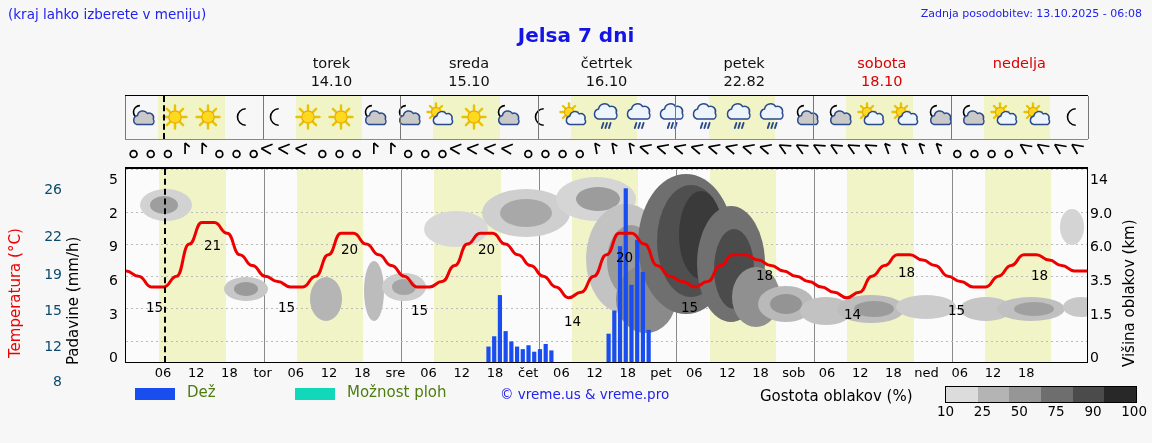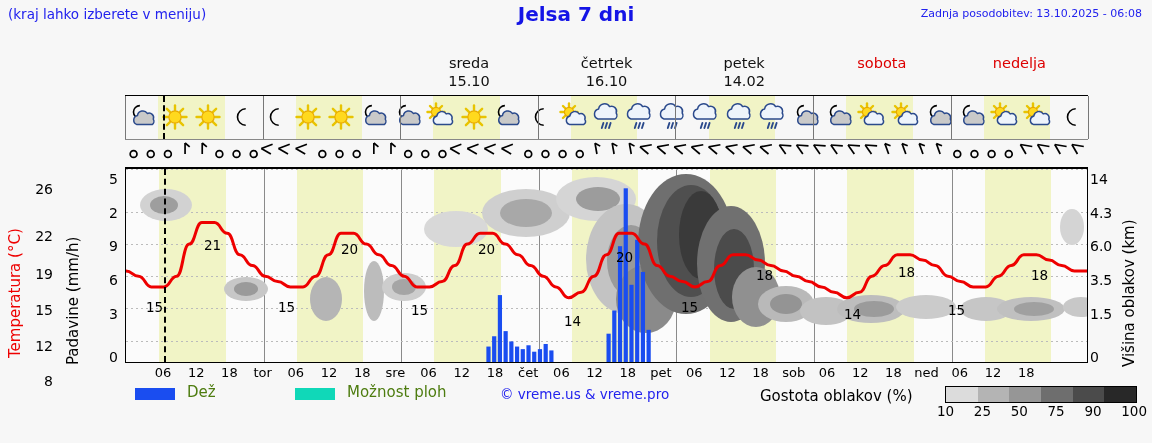--- a/index.html
+++ b/index.html
@@ -5,21 +5,21 @@
   html,body{margin:0;padding:0;}
   body{
     width:1152px;height:443px;background:#f7f7f7;
     font-family:"DejaVu Sans","Liberation Sans",sans-serif;
     position:relative;overflow:hidden;
   }
   .abs{position:absolute;}
 
   
   #menu-note{left:8px;top:6px;color:#2222ee;font-size:13.5px;}
-  #page-title{left:0;top:2px;width:1152px;text-align:center;color:#1414e6;
+  #page-title{left:0;top:23px;width:1152px;text-align:center;color:#1414e6;
               font-size:20px;font-weight:bold;}
   #update-stamp{right:10px;top:7px;color:#2222ee;font-size:11px;}
 
   
   #daynames{left:125px;top:54px;width:963px;height:40px;}
   .dayname{position:absolute;top:0;width:137.6px;text-align:center;
            font-size:14.5px;line-height:18px;color:#111;}
   .dayname.weekend{color:#dd0000;}
   .dayname .dt{display:block;}
 
@@ -44,21 +44,21 @@
            border-left:2px dashed #000;}
 
   
   .axis-title{position:absolute;writing-mode:vertical-rl;transform:rotate(180deg);
               font-size:15px;}
   #temp-axis-title{left:6px;top:178px;height:180px;color:#ee0000;font-weight:normal;}
   #prec-axis-title{left:64px;top:170px;height:195px;color:#000;}
   #cloud-axis-title{left:1120px;top:172px;height:195px;color:#000;}
 
   .ytick{position:absolute;font-size:14px;text-align:right;}
-  .ytick.temp{left:19px;width:34px;color:#000000;}
+  .ytick.temp{left:28px;width:34px;color:#0c4a6e;}
   .ytick.prec{left:92px;width:26px;color:#000;}
   .ytick.cloud{left:1090px;width:32px;text-align:left;color:#000;}
 
   .xtick{position:absolute;top:365px;font-size:13px;text-align:center;
          width:40px;color:#000;}
 
   
   #legend{left:125px;top:386px;width:1020px;height:40px;}
   .lgkey{position:absolute;width:40px;height:12px;}
   .lglab{position:absolute;font-size:15px;color:#4d7c0f;}
@@ -77,24 +77,25 @@
   svg{display:block;}
 </style>
 </head>
 <body>
 
 <div class="abs" id="menu-note">(kraj lahko izberete v meniju)</div>
 <div class="abs" id="page-title">Jelsa 7 dni</div>
 <div class="abs" id="update-stamp">Zadnja posodobitev: 13.10.2025 - 06:08</div>
 
 <div class="abs" id="daynames">
+    <div class="dayname" style="left: 137.6px;"><span>torek</span><span class="dt">14.10</span></div>
     <div class="dayname" style="left: 275.2px;"><span>sreda</span><span class="dt">15.10</span></div>
     <div class="dayname" style="left: 412.8px;"><span>četrtek</span><span class="dt">16.10</span></div>
-    <div class="dayname" style="left: 550.4px;"><span>petek</span><span class="dt">14.02</span></div>
-    <div class="dayname weekend" style="left: 688px;"><span>sobota</span></div>
+    <div class="dayname" style="left: 550.4px;"><span>petek</span><span class="dt">22.82</span></div>
+    <div class="dayname weekend" style="left: 688px;"><span>sobota</span><span class="dt">18.10</span></div>
     <div class="dayname weekend" style="left: 825.6px;"><span>nedelja</span></div>
   </div>
 
 <div class="abs" id="iconband">
     <div style="position: absolute; top: 0px; bottom: 0px; background: rgb(241, 244, 198); z-index: -1; left: 858.8px; width: 66.4px;"></div>
     <div style="position: absolute; top: 0px; bottom: 0px; background: rgb(241, 244, 198); z-index: -1; left: 721.2px; width: 66.4px;"></div>
     <div style="position: absolute; top: 0px; bottom: 0px; background: rgb(241, 244, 198); z-index: -1; left: 583.6px; width: 66.4px;"></div>
     <div style="position: absolute; top: 0px; bottom: 0px; background: rgb(241, 244, 198); z-index: -1; left: 446px; width: 66.4px;"></div>
     <div style="position: absolute; top: 0px; bottom: 0px; background: rgb(241, 244, 198); z-index: -1; left: 308.4px; width: 66.4px;"></div>
     <div style="position: absolute; top: 0px; bottom: 0px; background: rgb(241, 244, 198); z-index: -1; left: 170.8px; width: 66.4px;"></div>
@@ -648,21 +649,21 @@
     <div class="ytick temp" style="top: 302px;">15</div>
     <div class="ytick temp" style="top: 338px;">12</div>
     <div class="ytick temp" style="top: 373px;">8</div>
     <div class="ytick prec" style="top: 171px;">5</div>
     <div class="ytick prec" style="top: 205px;">2</div>
     <div class="ytick prec" style="top: 238px;">9</div>
     <div class="ytick prec" style="top: 272px;">6</div>
     <div class="ytick prec" style="top: 306px;">3</div>
     <div class="ytick prec" style="top: 349px;">0</div>
     <div class="ytick cloud" style="top: 171px;">14</div>
-    <div class="ytick cloud" style="top: 205px;">4.3</div>
+    <div class="ytick cloud" style="top: 205px;">9.0</div>
     <div class="ytick cloud" style="top: 238px;">6.0</div>
     <div class="ytick cloud" style="top: 272px;">3.5</div>
     <div class="ytick cloud" style="top: 306px;">1.5</div>
     <div class="ytick cloud" style="top: 349px;">0</div>
   </div>
 <div id="xticks">
     <div class="xtick" style="left: 143px;">06</div>
     <div class="xtick" style="left: 176.2px;">12</div>
     <div class="xtick" style="left: 209.4px;">18</div>
     <div class="xtick" style="left: 242.6px;">tor</div>

